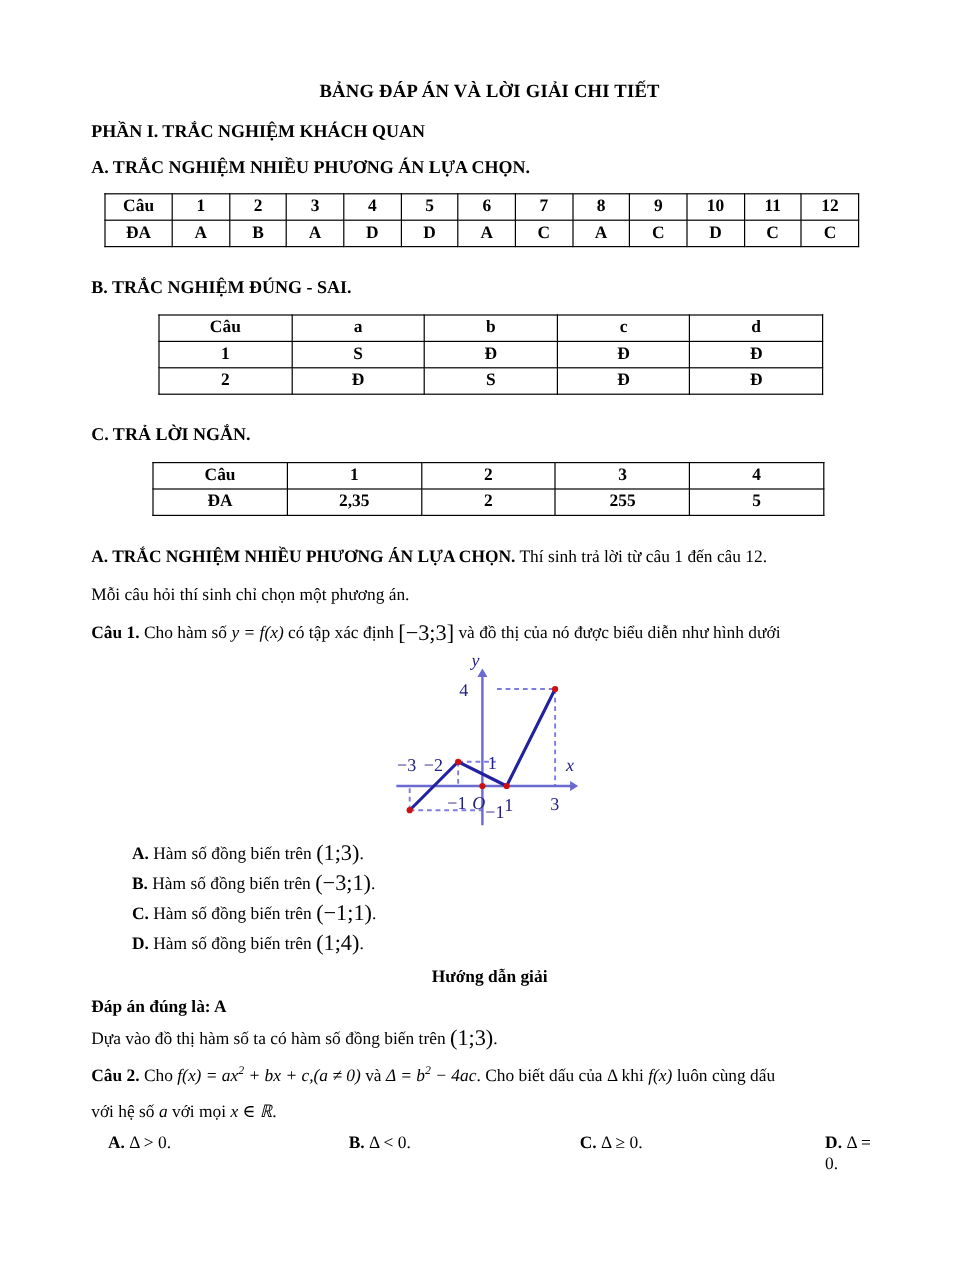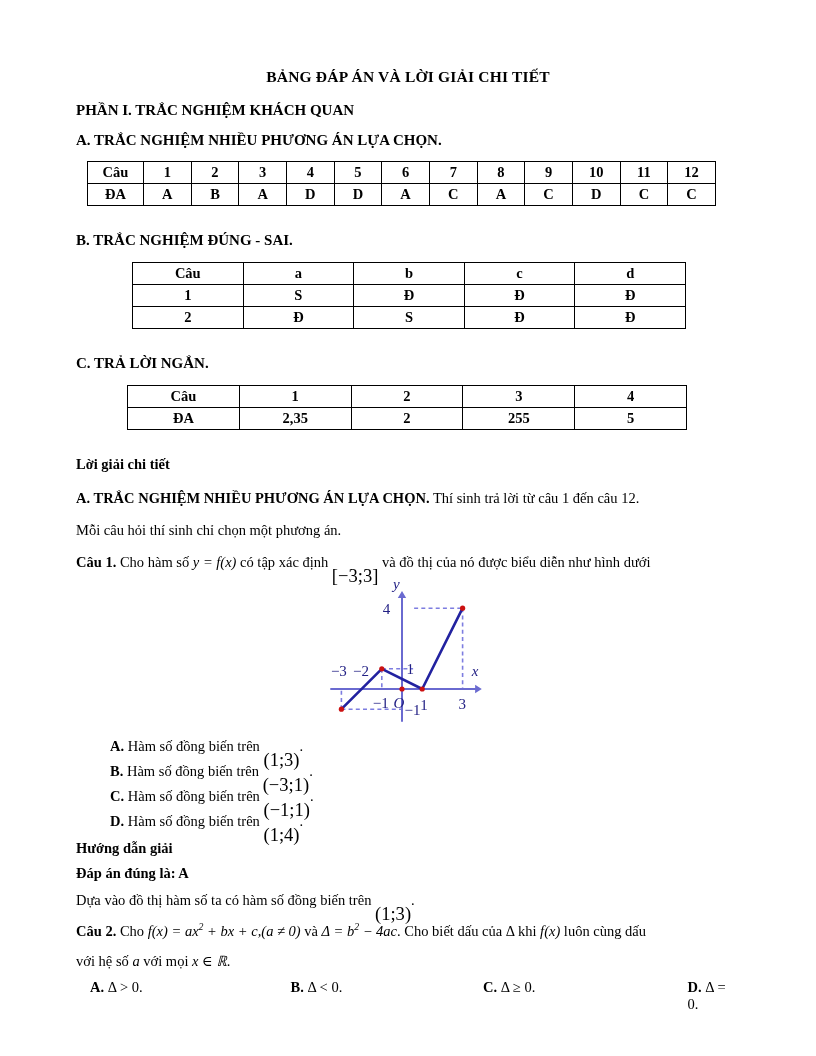--- a/index.html
+++ b/index.html
@@ -43,39 +43,39 @@
     margin: 0 0 13px 0;
   }
   .sec-head.tight { margin-bottom: 12px; }
   .para {
     font-size: 14.5px;
     margin: 0 0 11px 0;
     line-height: 1.45;
   }
   .para.small-gap { margin-bottom: 9px; }
   .bold { font-weight: bold; }
-  .center { text-align: left; }
+  .center { text-align: center; }
   .mathi {
     font-family: "Liberation Serif", "DejaVu Serif", serif;
     font-style: italic;
   }
   .mathu {
     font-family: "Liberation Serif", "DejaVu Serif", serif;
     font-style: normal;
   }
   sup.exp {
     font-size: 0.68em;
     vertical-align: super;
     font-style: italic;
   }
   .bigbr {
     font-size: 1.28em;
     line-height: 0;
     position: relative;
-    top: 15px;
+    top: 1px;
     font-style: normal;
   }
   .opt {
     font-size: 14.5px;
     margin: 0 0 8px 0;
     padding-left: 34px;
   }
   .opt-row {
     font-size: 14.5px;
     margin: 0;
@@ -251,21 +251,20 @@
             <td>ĐA</td>
           <td>2,35</td>
               <td>2</td>
               <td>255</td>
               <td>5</td>
             </tr>
         </tbody>
       </table>
     </div>
 
-    <div class="para bold" style="margin-bottom:13px;">Lời giải chi tiết</div>
 
     <div class="para">
       <span class="bold">A. TRẮC NGHIỆM NHIỀU PHƯƠNG ÁN LỰA CHỌN.</span><span> Thí sinh trả lời từ câu 1 đến câu 12.</span>
     </div>
 
     <div class="para">Mỗi câu hỏi thí sinh chỉ chọn một phương án.</div>
 
     <div class="para small-gap">
       <span class="bold">Câu 1.</span><span> Cho hàm số </span><span class="mathi">y = f(x)</span><span> có tập xác định </span><span class="mathu bigbr">[−3;3]</span><span> và đồ thị của nó được biểu diễn như hình dưới</span>
     </div>

